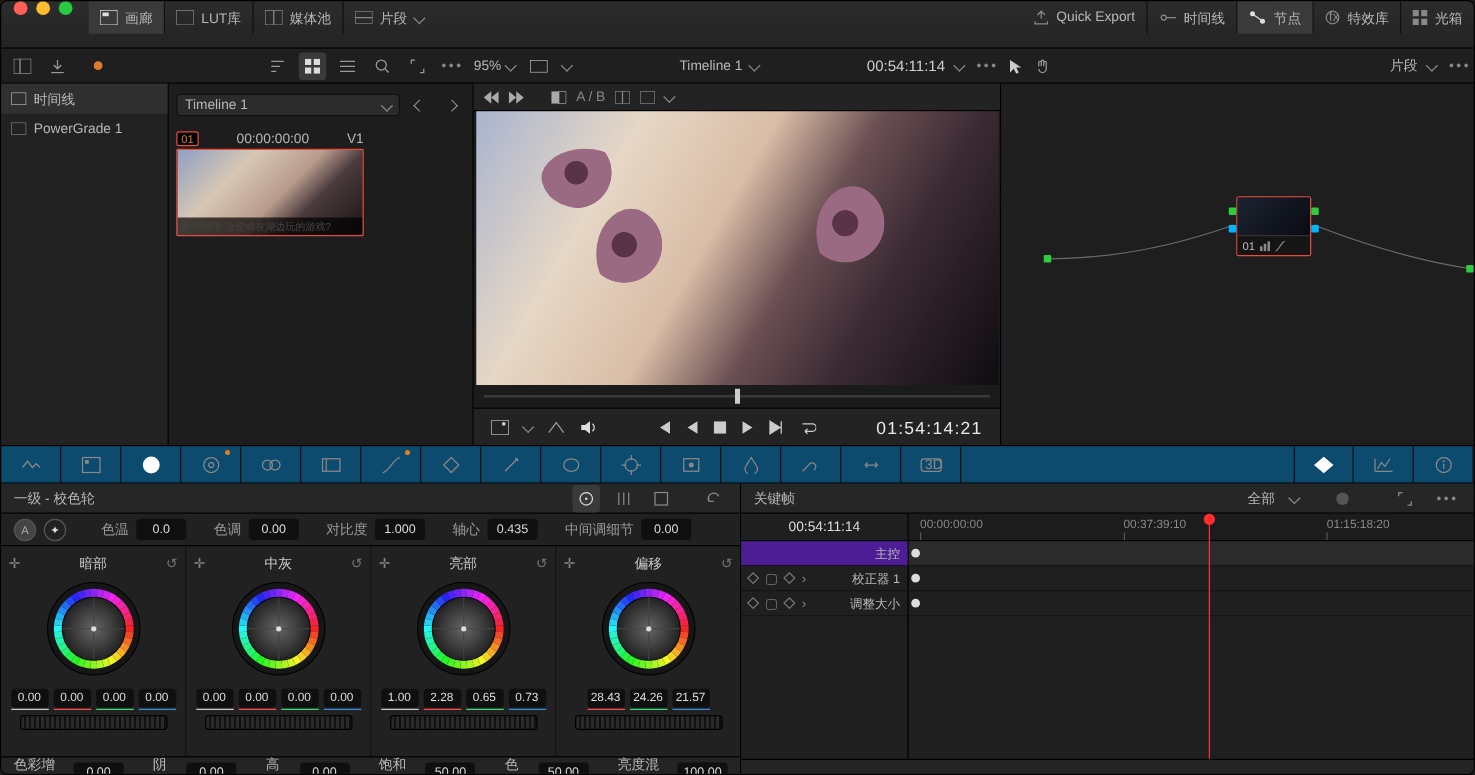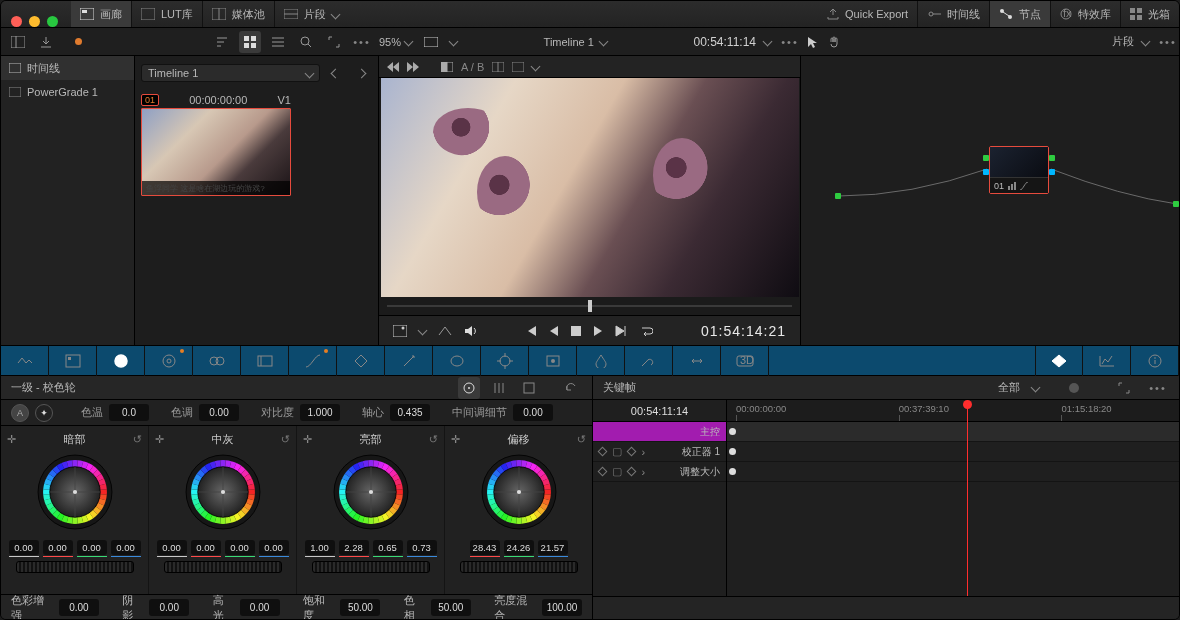--- a/index.html
+++ b/index.html
@@ -13,21 +13,21 @@
     --accent:#e64b3d;
     --border:#000;
     --row-border:#3a3a3a;
     --dark-field:#0f0f0f;
   }
   *{box-sizing:border-box;font-family:"Helvetica Neue",Arial,sans-serif;font-size:11px;color:var(--text);user-select:none}
   body{margin:0;background:var(--bg);width:1180px;height:620px;overflow:hidden;border:1px solid #000;border-radius:6px}
   svg{display:block}
 
   
-  .titlebar{height:27px;background:linear-gradient(#2c2c2c,#232323);display:flex;align-items:flex-end;border-bottom:1px solid #000}
+  .titlebar{height:38px;background:linear-gradient(#2c2c2c,#232323);display:flex;align-items:flex-start;border-bottom:1px solid #000}
   .traffic{display:flex;gap:7px;padding-left:10px;width:70px}
   .dot{width:11px;height:11px;border-radius:50%}
   .dot.r{background:#ff5f57}.dot.y{background:#febc2e}.dot.g{background:#28c840}
   .tb-left,.tb-right{display:flex;align-items:center}
   .tb-btn{display:flex;align-items:center;gap:6px;padding:0 9px;height:26px;border-right:1px solid #111;cursor:pointer}
   .tb-btn:last-child{border-right:none}
   .tb-btn.active{background:#3a3a3a}
   .tb-center{flex:1;text-align:center}
   .title-main{font-size:12px;color:#e2e2e2}
   .title-sub{color:#6a6a6a;margin-left:10px}
@@ -52,21 +52,21 @@
   .gallery{width:378px;display:flex;border-right:1px solid #000;background:#1d1d1d}
   .gal-side{width:134px;border-right:1px solid #000;background:#222}
   .gal-side-row{height:24px;display:flex;align-items:center;gap:6px;padding:0 8px;cursor:pointer}
   .gal-side-row:first-child{background:#303030}
   .gal-thumbs{flex:1;position:relative;padding:6px}
   .gal-head{display:flex;align-items:center;gap:4px;height:22px}
   .sel-timeline{flex:1;background:#2b2b2b;border:1px solid #111;height:18px;border-radius:3px;display:flex;align-items:center;padding:0 6px;justify-content:space-between}
   .thumb{width:150px}
   .thumb-hdr{display:flex;justify-content:space-between;align-items:center;font-size:10px;padding:2px 0;color:#8a8a8a}
   .thumb-idx{background:#000;border:1px solid #e64b3d;color:#e07b2e;padding:0 3px;font-size:9px;border-radius:2px}
-  .thumb-img{height:88px;border:1px solid var(--accent);background:linear-gradient(135deg,#8fa0c4 0%,#d7c7b4 30%,#b89a8c 55%,#4a3b3c 70%,#1a1316 100%);position:relative;overflow:hidden;border-radius:1px}
+  .thumb-img{height:70px;border:1px solid var(--accent);background:linear-gradient(135deg,#8fa0c4 0%,#d7c7b4 30%,#b89a8c 55%,#4a3b3c 70%,#1a1316 100%);position:relative;overflow:hidden;border-radius:1px}
   .thumb-img::after{content:"";position:absolute;left:0;right:0;bottom:0;height:14px;background:rgba(0,0,0,.7)}
   .thumb-sub{font-size:8px;color:#ddd;position:absolute;bottom:1px;left:4px;right:4px;white-space:nowrap;overflow:hidden}
 
   .viewer{flex:1;display:flex;flex-direction:column;background:#1b1b1b;border-right:1px solid #000}
   .viewer-top{height:22px;display:flex;align-items:center;gap:8px;padding:0 8px;background:#232323;border-bottom:1px solid #000}
   .viewer-img{flex:1;margin:0 auto;width:418px;background:linear-gradient(120deg,#a9b4cf 0%,#e6d7c6 25%,#d9bda6 45%,#6a4f53 60%,#3b2a33 75%,#0f0c12 100%);position:relative;overflow:hidden}
   
   .eye{position:absolute;width:70px;height:48px;border-radius:50%;background:radial-gradient(circle at 40% 40%,#5a3347 0 18%,#9a6a82 19% 55%,rgba(0,0,0,0) 56%);}
   .eye.a{left:52px;top:30px}
   .eye.b{left:96px;top:78px;width:56px;height:72px}
@@ -125,21 +125,21 @@
   
   .kf{flex:1;display:flex;flex-direction:column;background:#1f1f1f}
   .kf-head{height:24px;display:flex;align-items:center;padding:0 10px;background:#262626;border-bottom:1px solid #000;justify-content:space-between}
   .kf-head-r{display:flex;align-items:center;gap:12px}
   .kf-body{flex:1;display:flex}
   .kf-left{width:134px;border-right:1px solid #000}
   .kf-left-top{height:22px;display:flex;align-items:center;justify-content:center;color:#aaa;border-bottom:1px solid #000}
   .kf-tc{color:#ddd}
   .kf-row{height:20px;display:flex;align-items:center;gap:6px;padding:0 6px;border-bottom:1px solid #141414}
   .kf-row .lab{flex:1;text-align:right;color:#bbb;font-size:10px}
-  .kf-row.master{background:#a21caf}
+  .kf-row.master{background:#4c1d95}
   .diamond{width:7px;height:7px;border:1px solid #777;transform:rotate(45deg)}
   .lock{color:#777}
   .rchev{color:#888}
 
   .kf-right{flex:1;position:relative}
   .kf-ruler{height:22px;border-bottom:1px solid #000;position:relative;background:#1c1c1c}
   .tick{position:absolute;top:3px;font-size:9.5px;color:#888}
   .tick::before{content:"";position:absolute;left:0;top:12px;width:1px;height:6px;background:#555}
   .kf-track{height:20px;border-bottom:1px solid #141414;position:relative}
   .kf-track.master{background:#2b2b2b}

